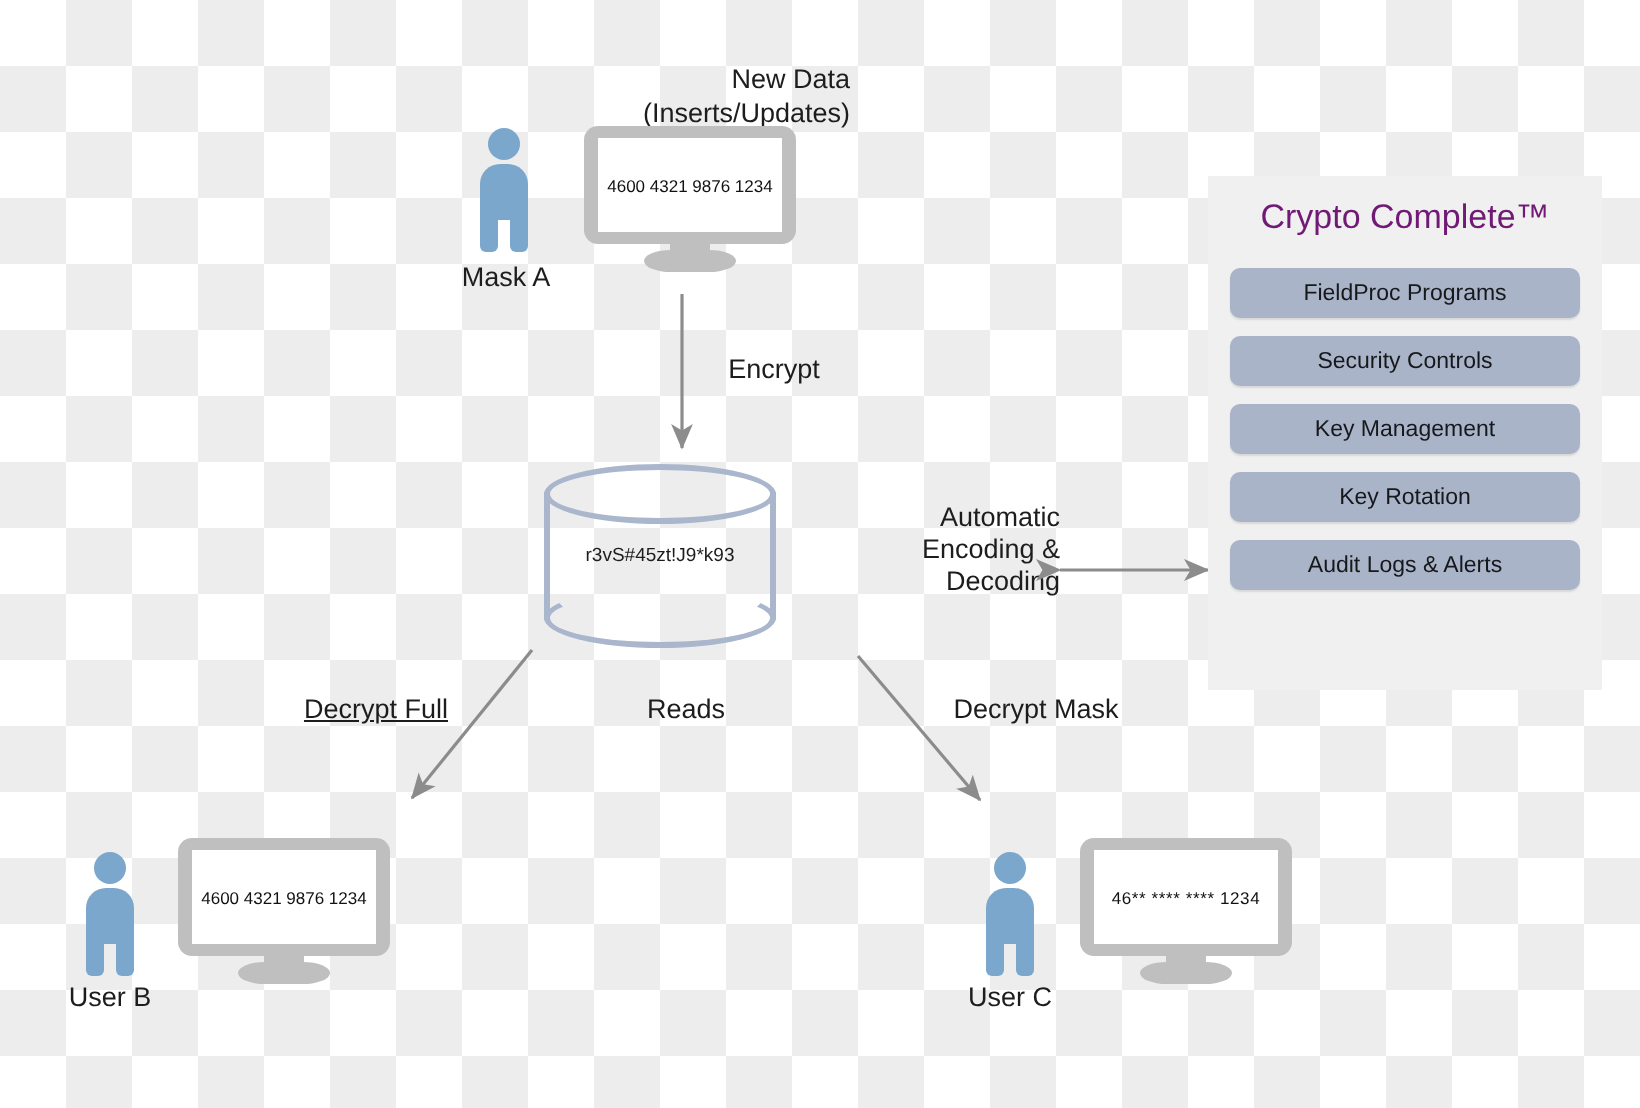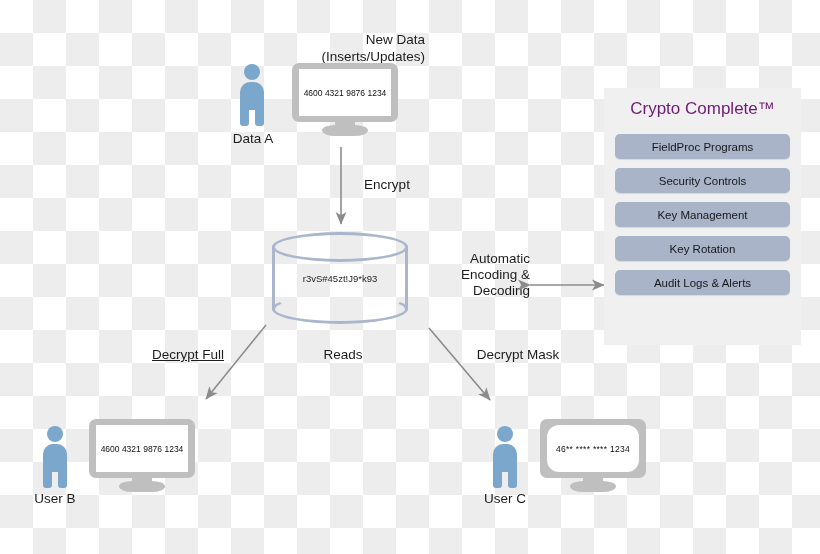--- a/index.html
+++ b/index.html
@@ -183,34 +183,34 @@
     <span>New Data
 (Inserts/Updates)</span>
   </div>
 
   <div class="person" style="left:238px; top:64px; width:28px; height:62px;">
     <div class="head" style="width:16px; height:16px;"></div>
     <div class="body" style="top:18px; width:24px; height:28px; border-radius:10px 10px 3px 3px;"></div>
     <div class="legL" style="left:2px; width:9px; height:20px; border-radius:0 0 3px 3px;"></div>
     <div class="legR" style="right:2px; width:9px; height:20px; border-radius:0 0 3px 3px;"></div>
   </div>
-  <div class="lbl" style="left:208px; top:130px; width:90px;">Data A</div>
+  <div class="lbl" style="left:208px; top:130px; width:90px;">Mask A</div>
 
   <div class="monitor" style="left:292px; top:63px; width:106px; height:72px;">
     <div class="bezel" style="height:59px;"></div>
     <div class="screen" style="left:7px; top:6px; width:92px; height:47px;">
       <span style="font-size:8.5px;">4600 4321 9876 1234</span>
     </div>
     <div class="neck" style="top:59px; width:20px; height:6px;"></div>
     <div class="base" style="top:62px; width:46px; height:11px;"></div>
   </div>
 
   <div class="lbl" style="left:347px; top:176px; width:80px; text-align:center;">Encrypt</div>
 
-  <div class="db" style="left:272px; top:232px; width:136px; height:92px;">
+  <div class="db" style="left:272px; top:232px; width:116px; height:92px;">
     <div class="wall"></div>
     <div class="top"></div>
     <div class="bottom"></div>
     <div class="dbtext">r3vS#45zt!J9*k93</div>
   </div>
 
   <div class="lbl" style="left:298px; top:346px; width:90px;">Reads</div>
 
   <div class="lbl left" style="left:430px; top:251px; width:100px; line-height:16px;">Automatic
 Encoding &amp;
@@ -239,21 +239,21 @@
   <div class="person" style="left:491px; top:426px; width:28px; height:62px;">
     <div class="head" style="width:16px; height:16px;"></div>
     <div class="body" style="top:18px; width:24px; height:28px; border-radius:10px 10px 3px 3px;"></div>
     <div class="legL" style="left:2px; width:9px; height:20px; border-radius:0 0 3px 3px;"></div>
     <div class="legR" style="right:2px; width:9px; height:20px; border-radius:0 0 3px 3px;"></div>
   </div>
   <div class="lbl" style="left:460px; top:490px; width:90px;">User C</div>
 
   <div class="monitor" style="left:540px; top:419px; width:106px; height:72px;">
     <div class="bezel" style="height:59px;"></div>
-    <div class="screen" style="left:7px; top:6px; width:92px; height:47px;border-radius:12px;">
+    <div class="screen" style="left:7px; top:6px; width:92px; height:47px;">
       <span style="font-size:8.5px; letter-spacing:0.3px;">46** **** **** 1234</span>
     </div>
     <div class="neck" style="top:59px; width:20px; height:6px;"></div>
     <div class="base" style="top:62px; width:46px; height:11px;"></div>
   </div>
 
   <svg class="arrows" viewBox="0 0 820 554">
     <defs>
       <marker id="ah" markerWidth="9" markerHeight="9" refX="7.5" refY="4" orient="auto" markerUnits="strokeWidth">
         <path d="M0,0.6 L8,4 L0,7.4 L2,4 Z" fill="#8c8c8c"></path>

